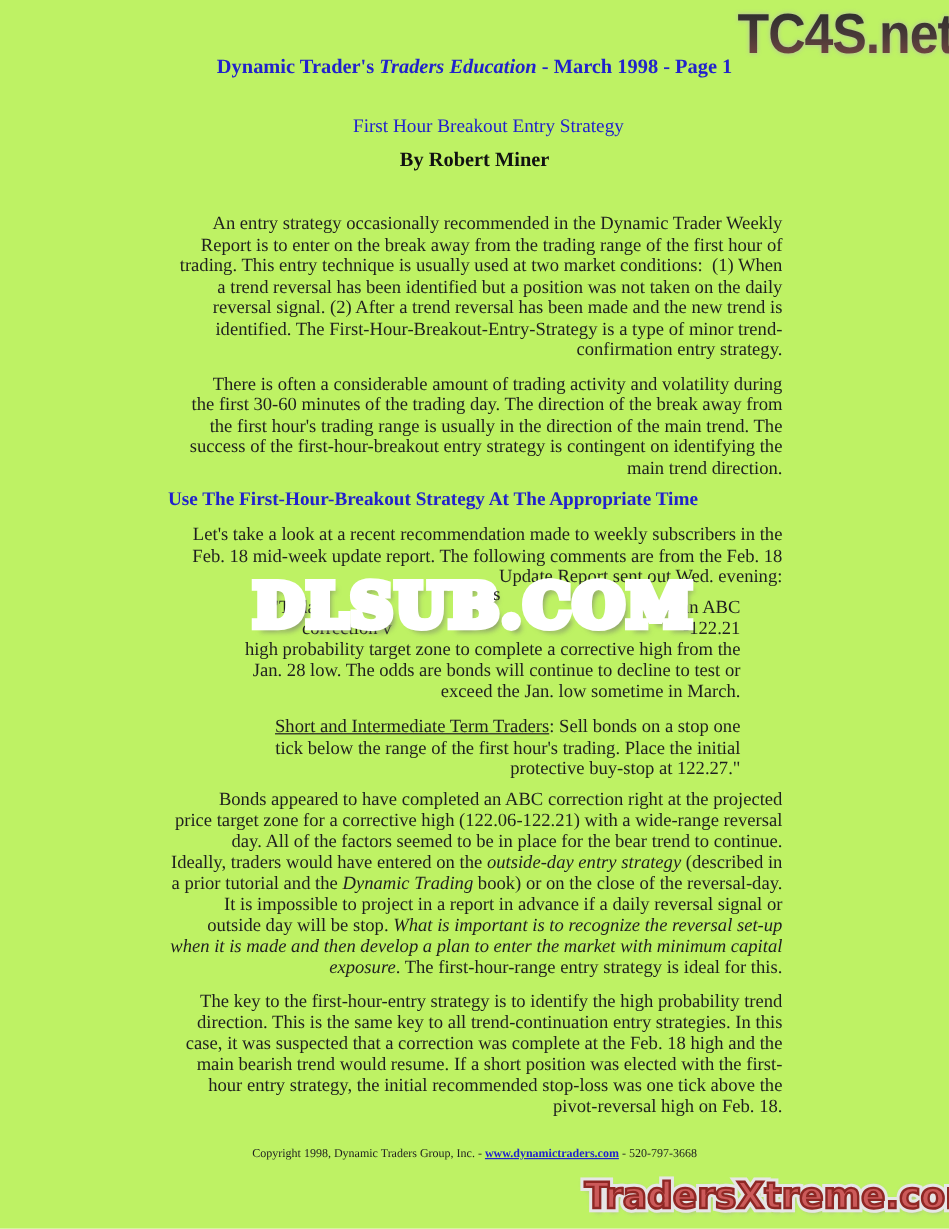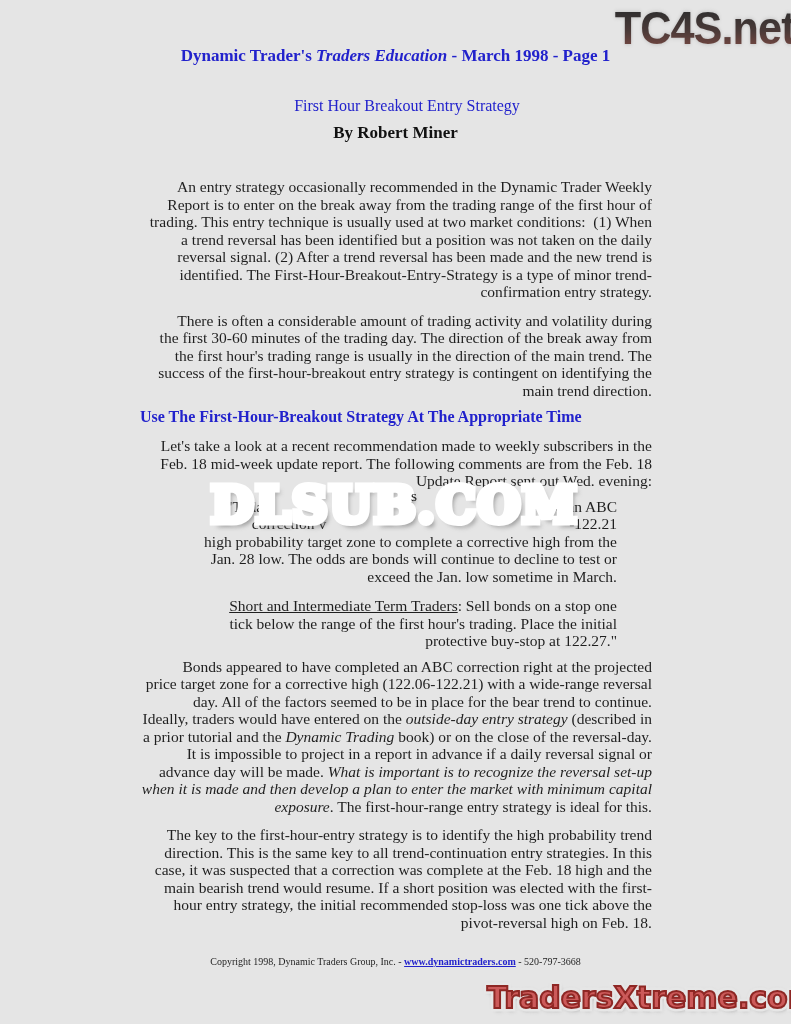--- a/index.html
+++ b/index.html
@@ -1,19 +1,19 @@
 <!DOCTYPE html>
 <html><head>
 <meta charset="utf-8">
 <style>
   html,body{margin:0;padding:0;background:#ffffff;}
   .page{
     position:relative;
     width:791px;height:1024px;
-    background:#e5e5e5;
+    background:#bef264;
     overflow:hidden;
     font-family:"Liberation Serif", serif;
     color:#1f1f1f;
   }
   
   .tc4s{
     position:absolute;top:2px;right:-4px;
     font-family:"Liberation Sans", sans-serif;
     font-weight:bold;font-size:47px;line-height:52px;
     letter-spacing:-1px;
@@ -146,21 +146,21 @@
         <div class="line"><span>protective buy-stop at 122.27."</span></div>
       </div>
 
     <div class="para mt8">
         <div class="line"><span class="ind"></span><span>Bonds appeared to have completed an ABC correction right at the projected</span></div>
         <div class="line"><span>price target zone for a corrective high (122.06-122.21) with a wide-range reversal</span></div>
         <div class="line"><span>day. All of the factors seemed to be in place for the bear trend to continue.</span></div>
         <div class="line"><span>Ideally, traders would have entered on the </span><span class="i">outside-day entry strategy</span><span> (described in</span></div>
         <div class="line"><span>a prior tutorial and the </span><span class="i">Dynamic Trading</span><span> book) or on the close of the reversal-day.</span></div>
         <div class="line"><span>It is impossible to project in a report in advance if a daily reversal signal or</span></div>
-        <div class="line"><span>advance day will be made. </span><span class="i">What is important is to recognize the reversal set-up</span></div>
+        <div class="line"><span>outside day will be stop. </span><span class="i">What is important is to recognize the reversal set-up</span></div>
         <div class="line"><span class="i">when it is made and then develop a plan to enter the market with minimum capital</span></div>
         <div class="line"><span class="i">exposure</span><span>. The first-hour-range entry strategy is ideal for this.</span></div>
       </div>
 
     <div class="para mt11">
         <div class="line"><span class="ind"></span><span>The key to the first-hour-entry strategy is to identify the high probability trend</span></div>
         <div class="line"><span>direction. This is the same key to all trend-continuation entry strategies. In this</span></div>
         <div class="line"><span>case, it was suspected that a correction was complete at the Feb. 18 high and the</span></div>
         <div class="line"><span>main bearish trend would resume. If a short position was elected with the first-</span></div>
         <div class="line"><span>hour entry strategy, the initial recommended stop-loss was one tick above the</span></div>

